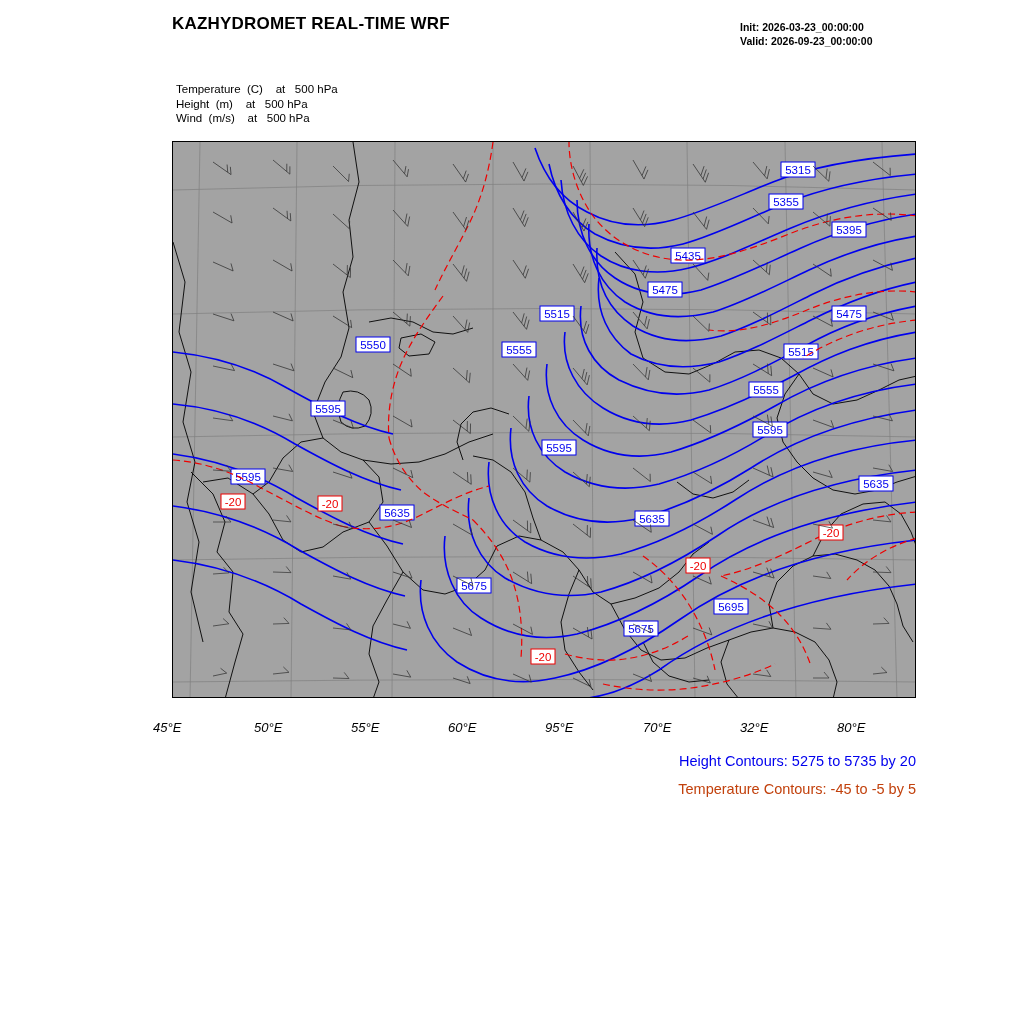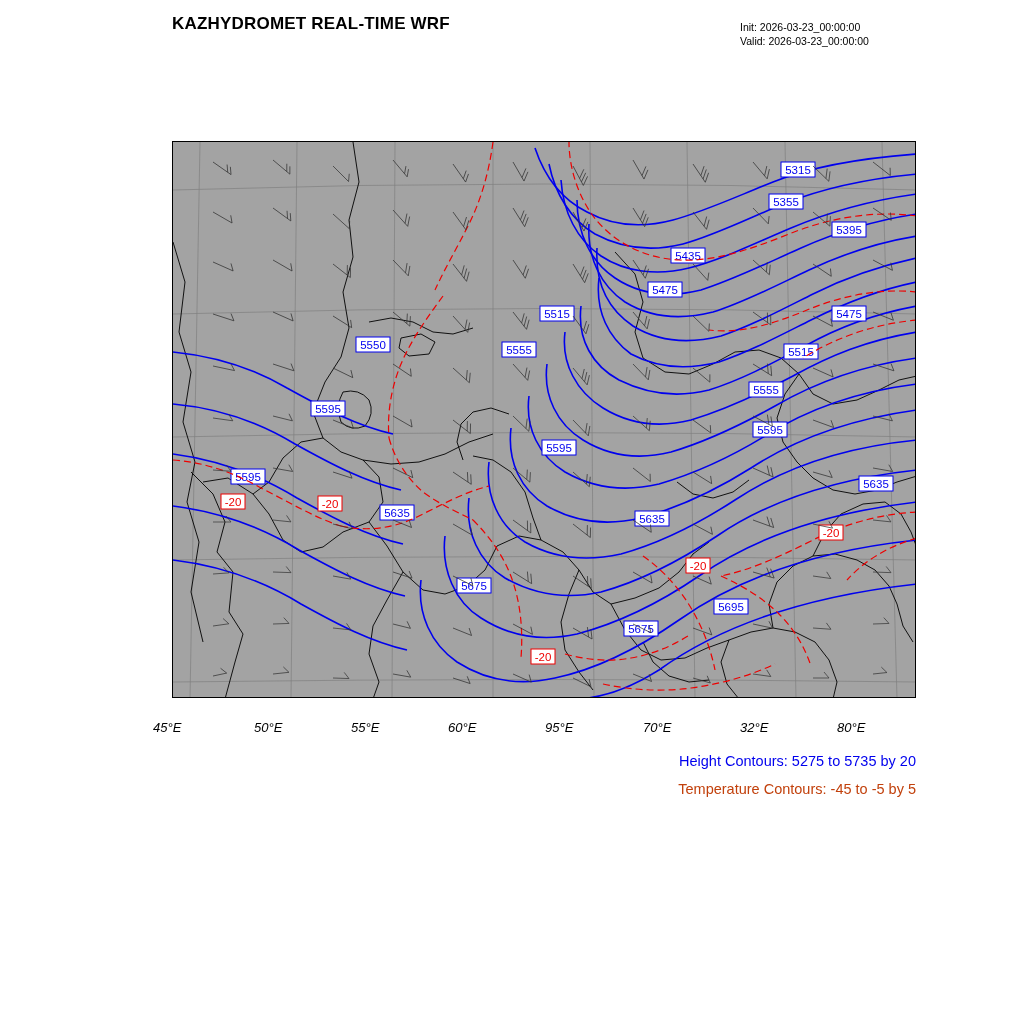--- a/index.html
+++ b/index.html
@@ -27,21 +27,21 @@
     top: 14px;
     font-size: 17px;
     font-weight: bold;
     letter-spacing: 0.2px;
   }
   .init-block {
     position: absolute;
     left: 740px;
     top: 20px;
     font-size: 10.5px;
-    font-weight: normal;
+    font-weight: bold;
     line-height: 14px;
   }
   .fieldlist {
     position: absolute;
     left: 176px;
     top: 82px;
     font-size: 11.5px;
     line-height: 14.5px;
   }
   .fieldlist .row {
@@ -95,23 +95,28 @@
 </style>
 </head>
 <body>
 
 <div id="root">
 
   <div class="title">KAZHYDROMET REAL-TIME WRF</div>
 
   <div class="init-block">
     <div>Init: 2026-03-23_00:00:00</div>
-    <div>Valid: 2026-03-23_00:00:00</div>
+    <div>Valid: 2026-09-23_00:00:00</div>
   </div>
 
+  <div class="fieldlist">
+    <div class="row">Temperature  (C)    at   500 hPa</div>
+    <div class="row">Height  (m)    at   500 hPa</div>
+    <div class="row">Wind  (m/s)    at   500 hPa</div>
+  </div>
 
   <div class="ylabels">
     
     
     
     
     
   </div>
 
   <div class="xlabels">

